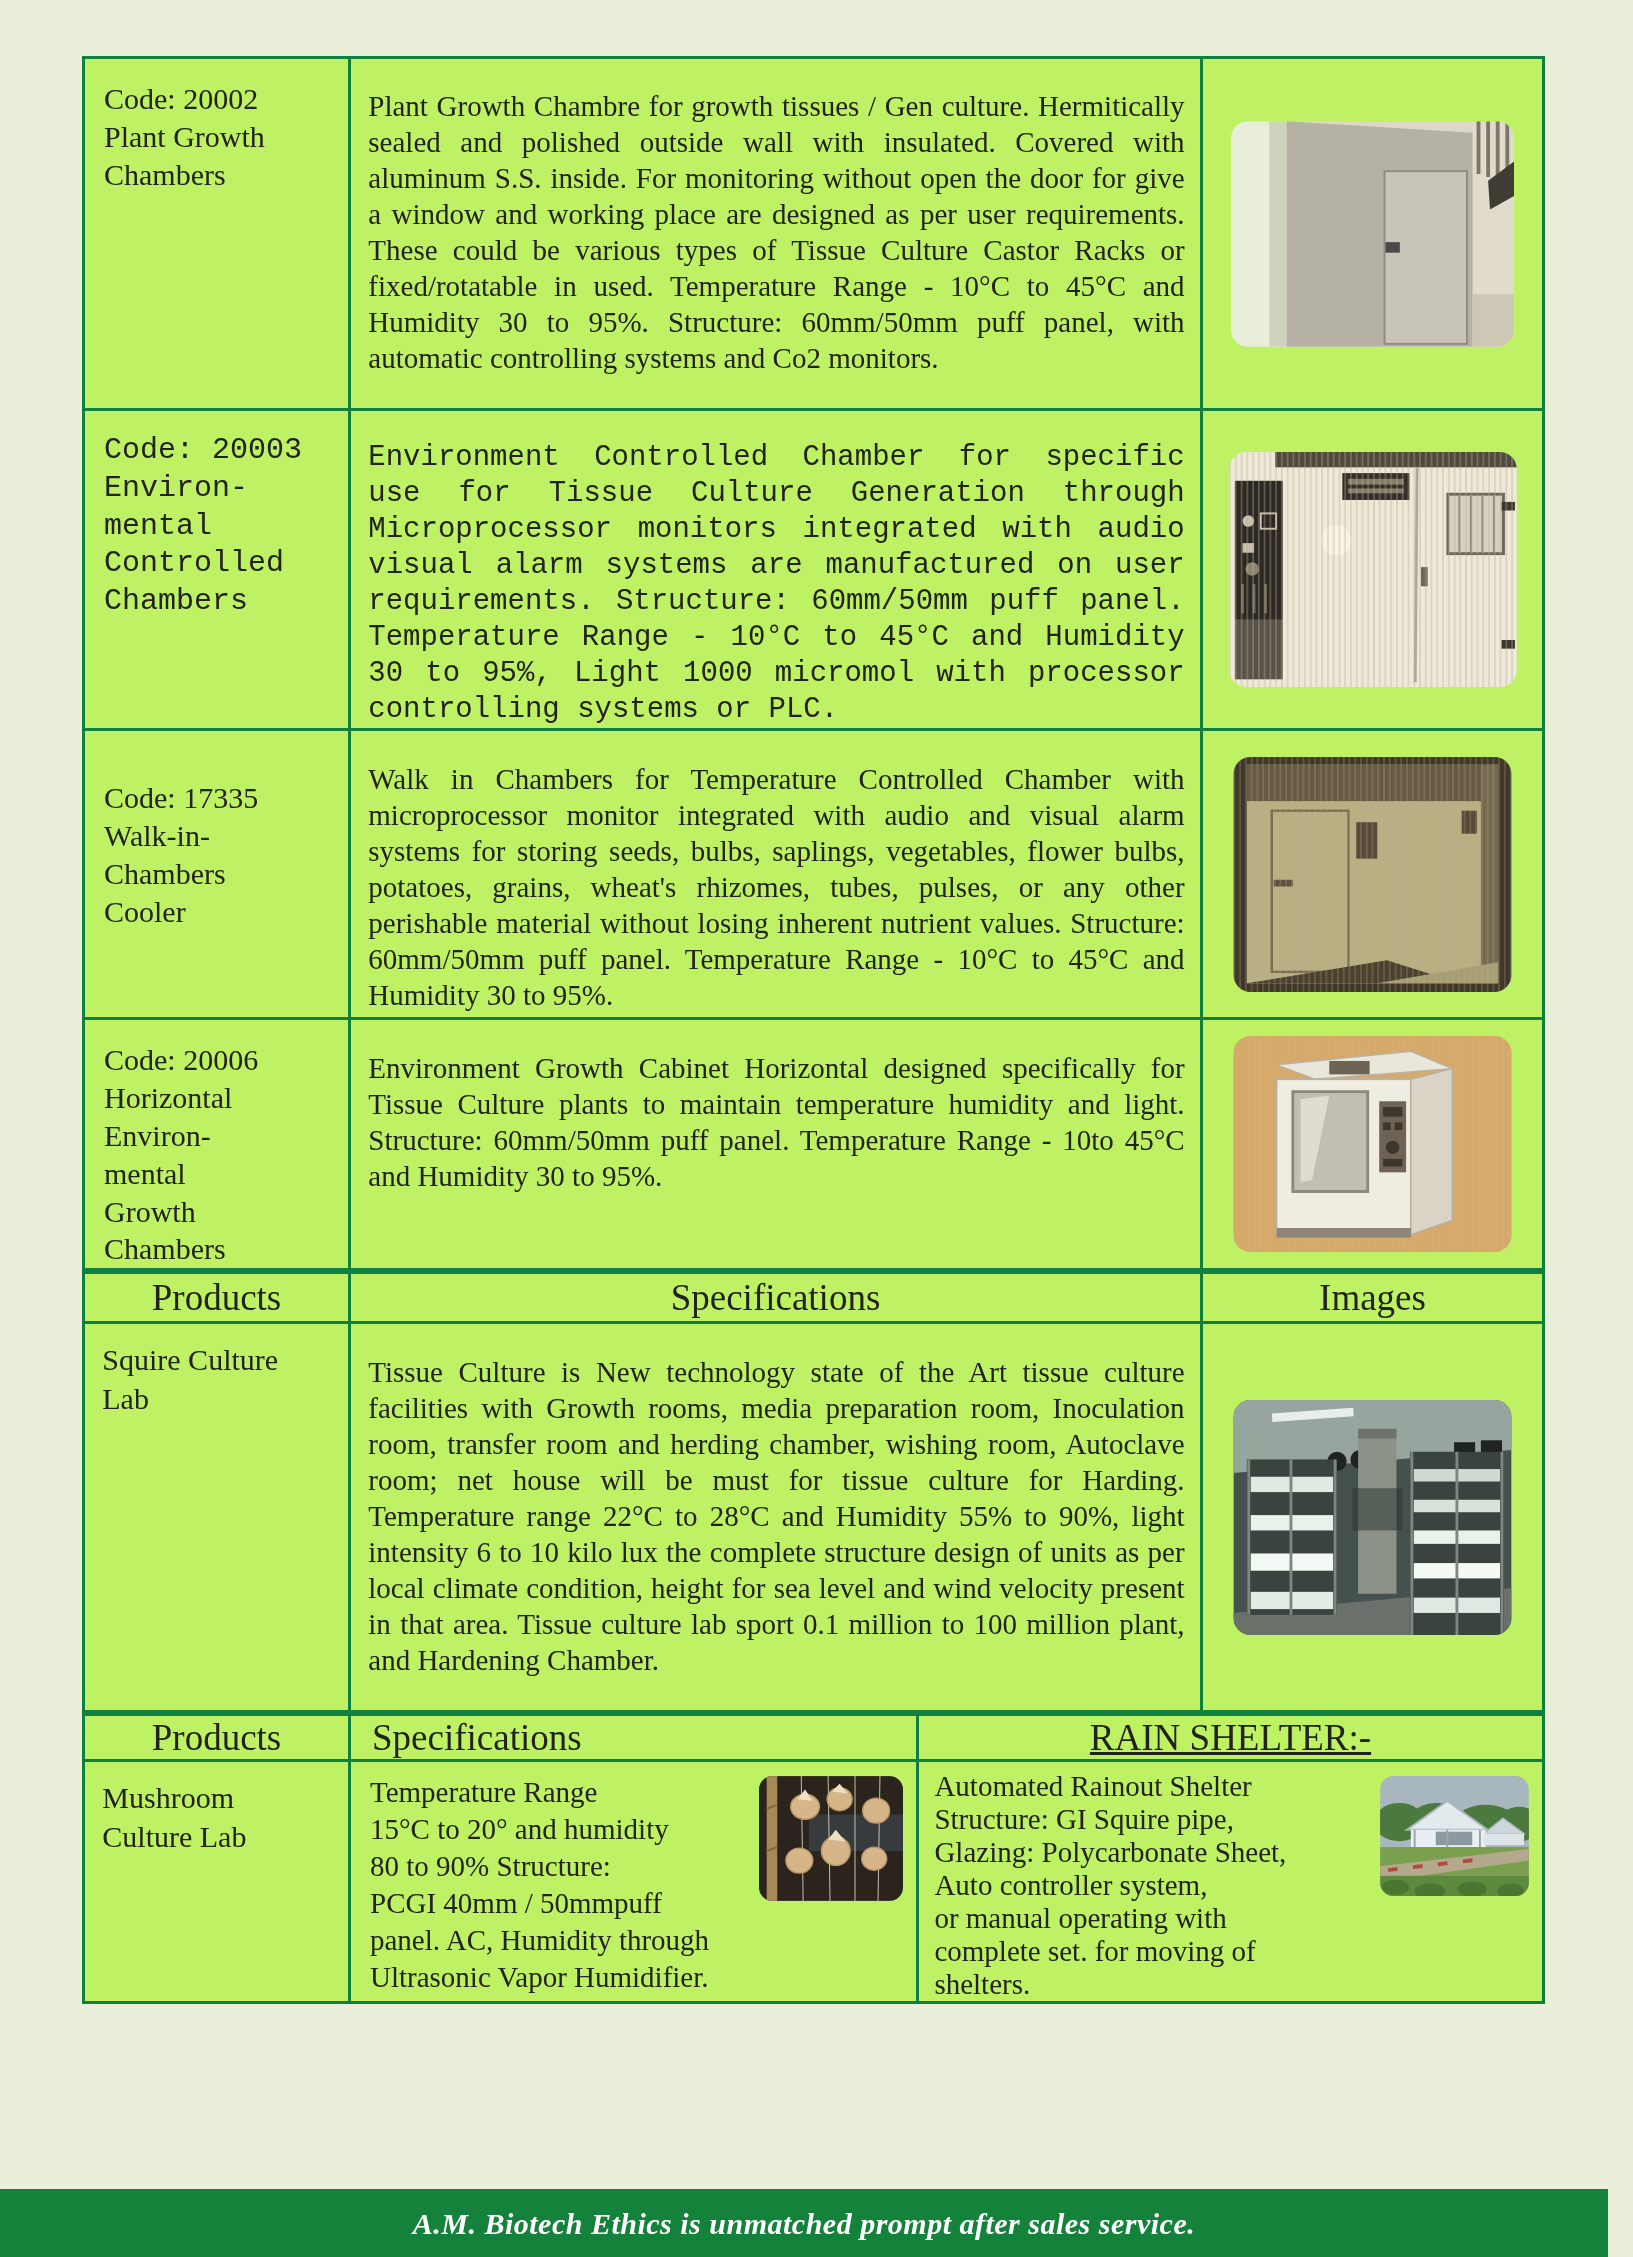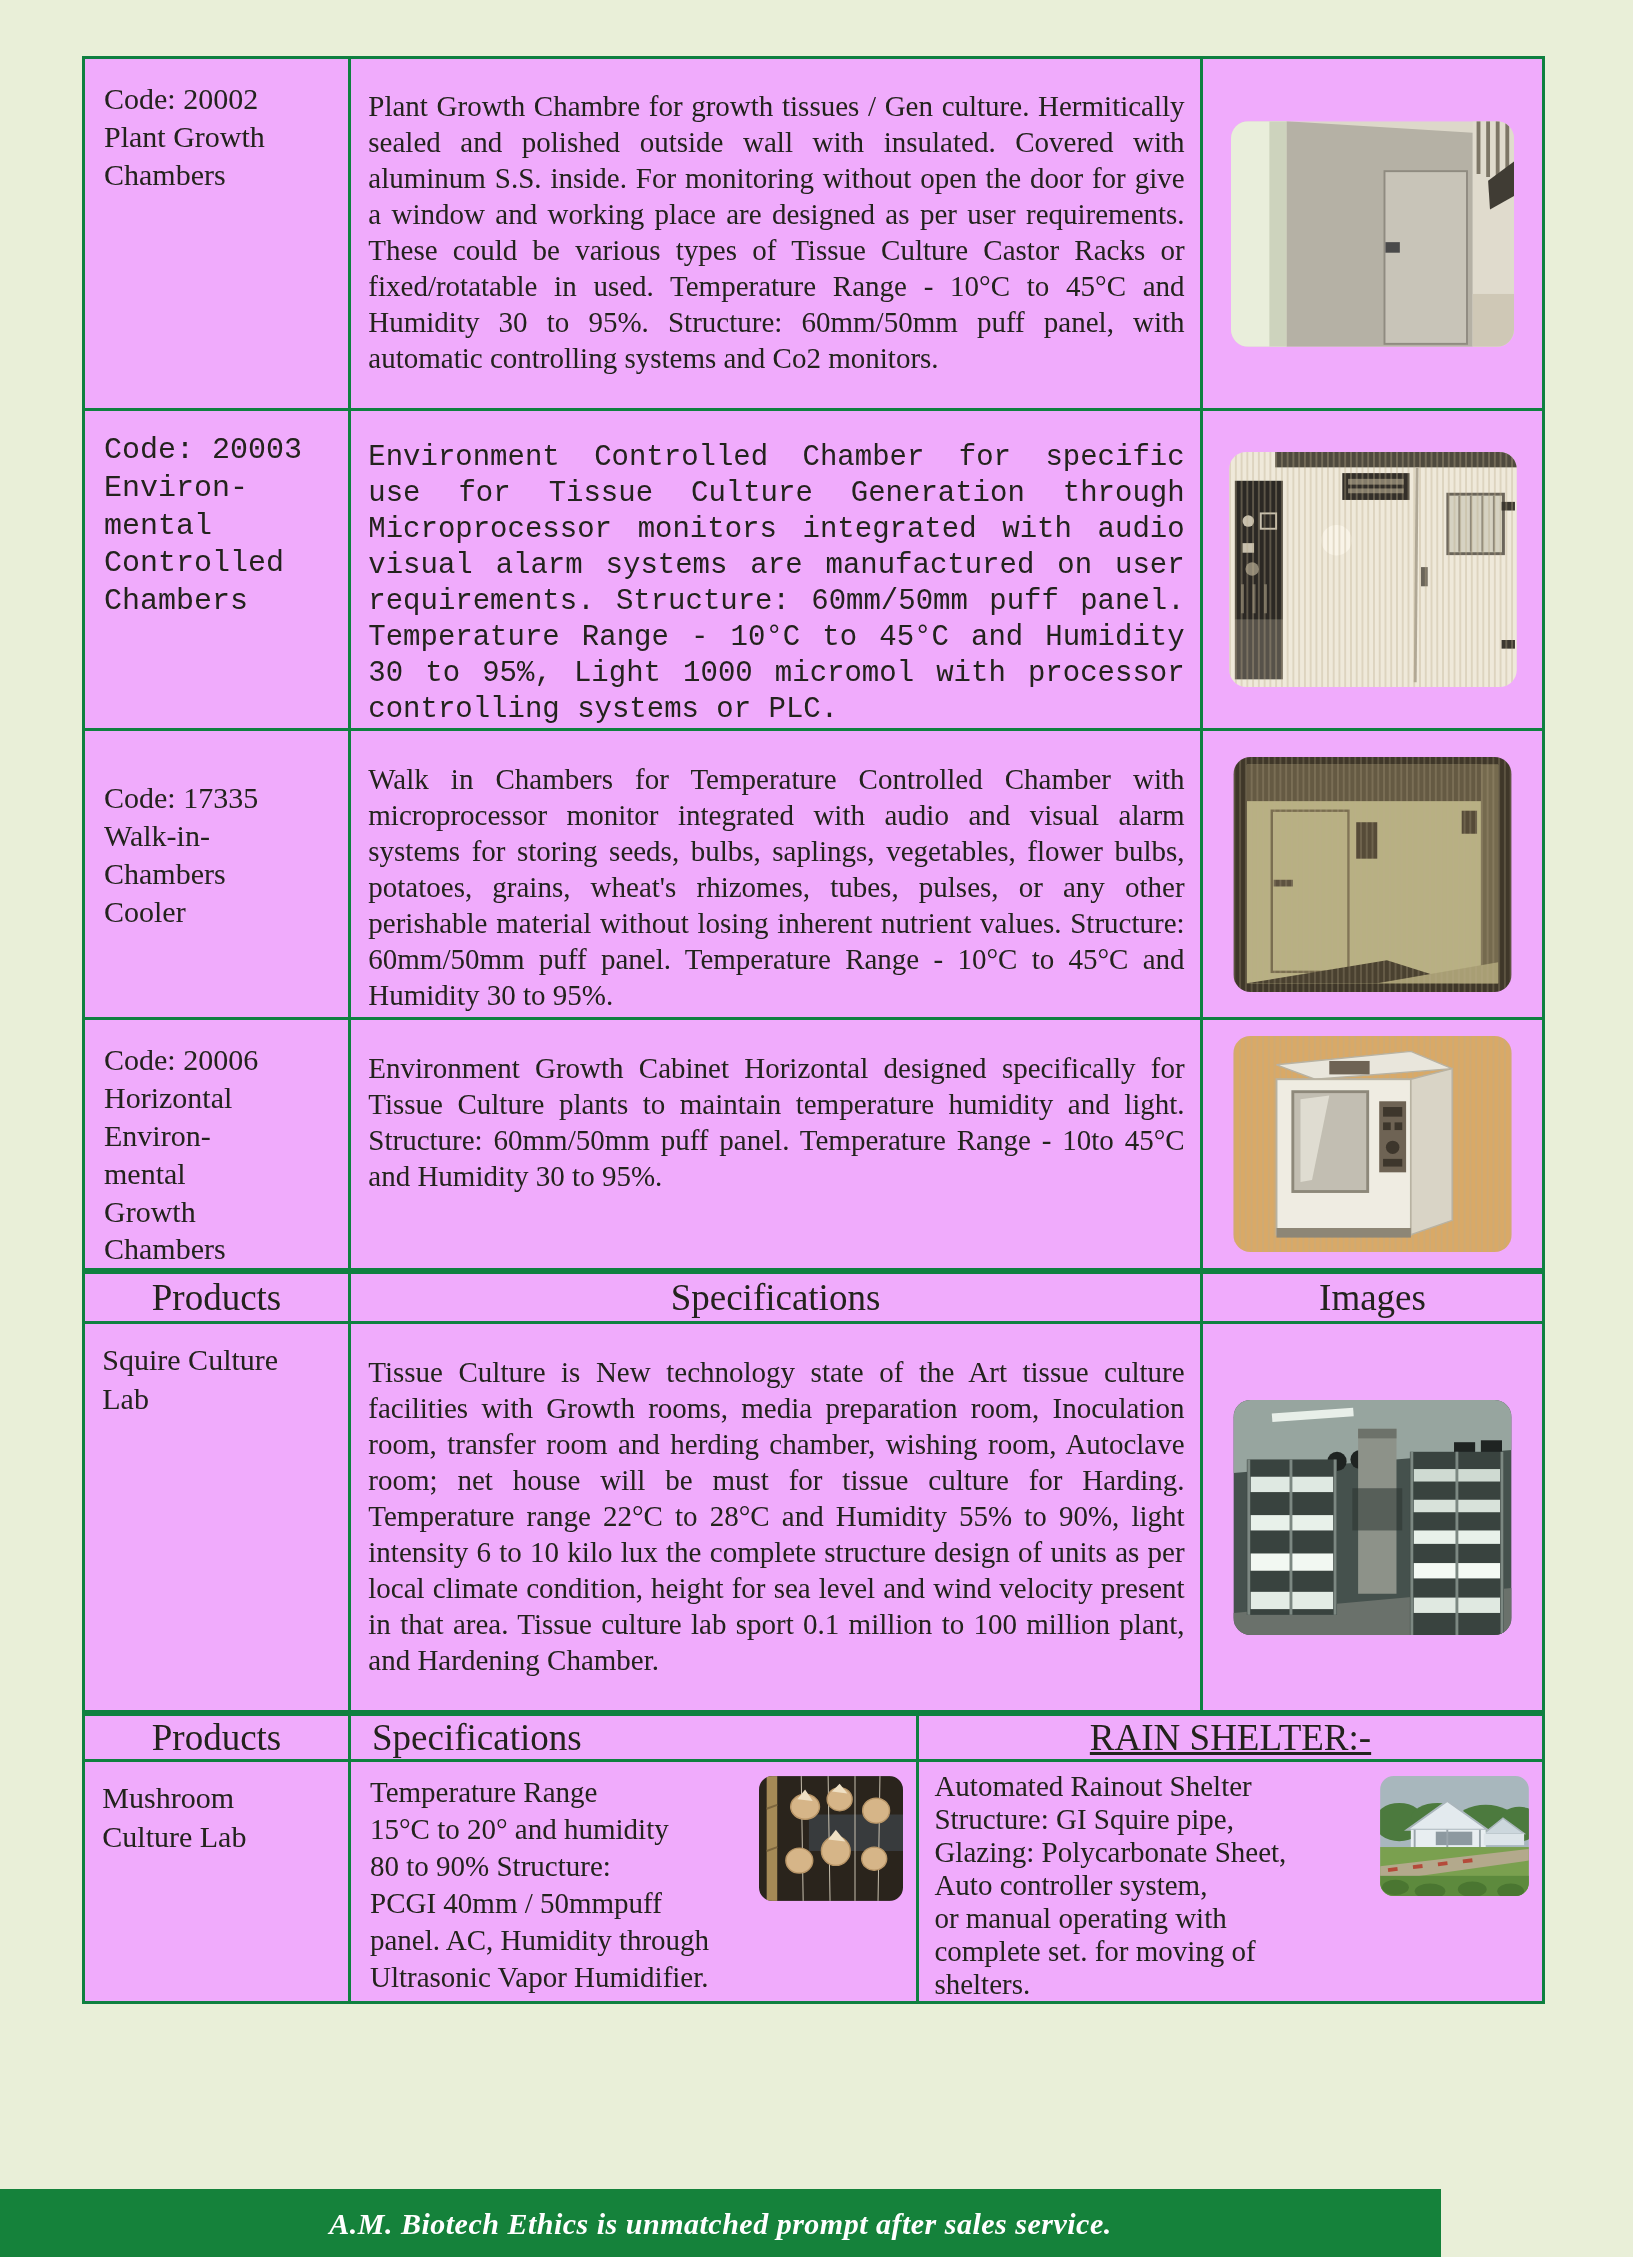--- a/index.html
+++ b/index.html
@@ -8,21 +8,21 @@
     width:1633px; height:2258px;
     background:#e9efd8;
     font-family:"Liberation Serif","DejaVu Serif",serif;
     color:#23231d;
     position:relative;
     overflow:hidden;
   }
   .content { padding:56px 0 0 82px; }
 
   table { border-collapse:collapse; table-layout:fixed; width:1460px; }
-  td, th { border:3.8px solid #0f8040; vertical-align:top; background:#f0abfc; }
+  td, th { border:3.8px solid #0f8040; vertical-align:top; background:#bef264; }
 
   
   .col-code  { width:266px; }
   .col-spec  { width:852px; }
   .col-img   { width:342px; }
   .r1 { height:352px; } .r2 { height:287px;font-family:Liberation Mono, monospace; } .r3 { height:289px; } .r4 { height:240px; }
 
   .code-cell { padding:21px 9.6px 0 19px; font-size:30px; line-height:1.26; white-space:pre-line; }
   .spec-cell { padding:13.4px 15.4px 0 17.3px; }
   .spec-text { font-size:29px; line-height:36px; text-align:justify;margin-top:16px; }
@@ -50,21 +50,21 @@
   
   .mcol-prod { width:266px; } .mcol-spec { width:568px; } .mcol-rain { width:626px; }
   .mush-row { height:237px; }
   .rel { position:relative;margin-top:45px; }
   .preline { white-space:pre-line; }
   .mush-spec-text { font-size:29px; line-height:37px; padding:11.5px 0 0 19px; }
   .rain-text { font-size:29px; line-height:33px; padding:7.7px 0 0 15.4px; }
   .cell-photo { position:absolute; top:13.4px; right:13.4px; }
 
   .footer-bar {
-    position:absolute; left:0; bottom:0; width:1441px; height:69px;
+    position:absolute; left:0; bottom:0; width:1608px; height:69px;
     background:#15823b; display:flex; align-items:center; justify-content:center;
   }
   .footer-text { color:#ffffff; font-size:30px; font-style:italic; font-weight:bold; letter-spacing:0.5px; }
 
   svg { display:block; }
 </style>
 </head>
 <body>
 
 <div class="content">

